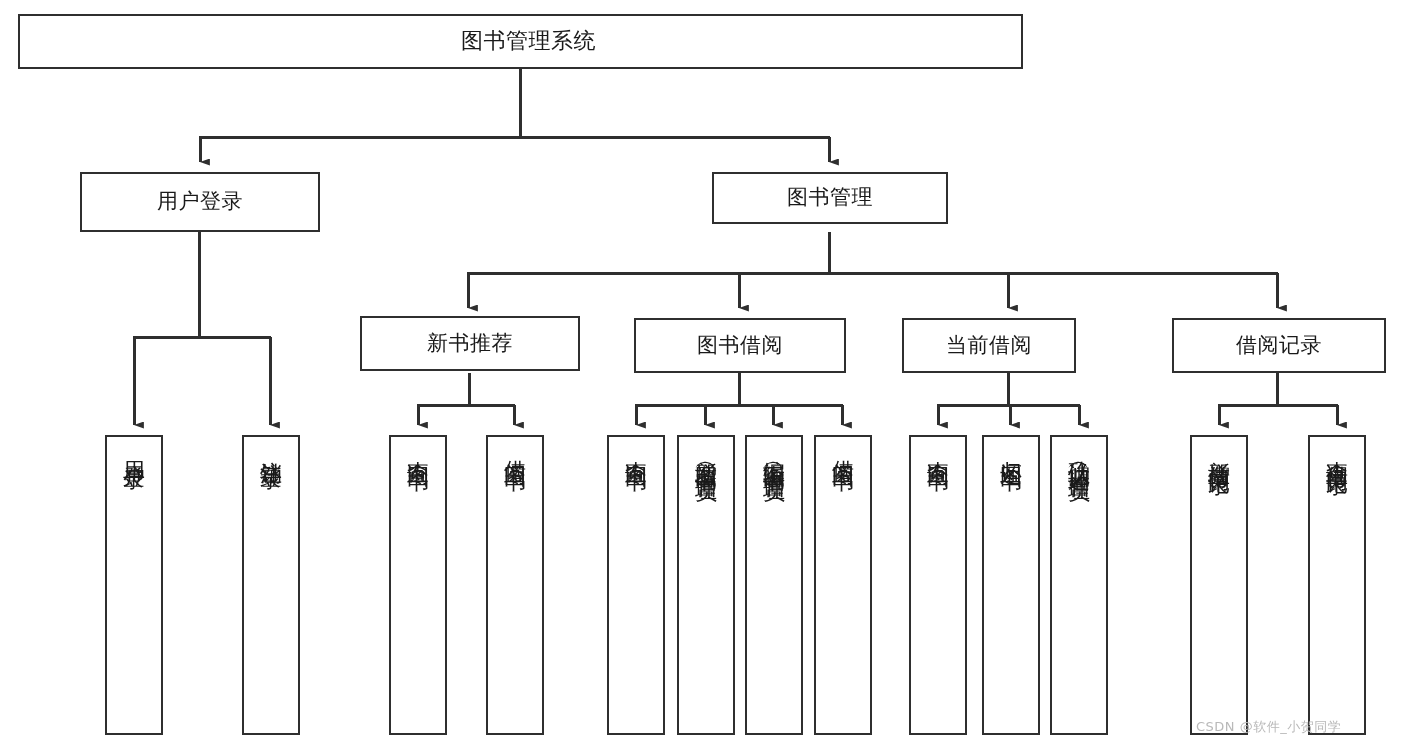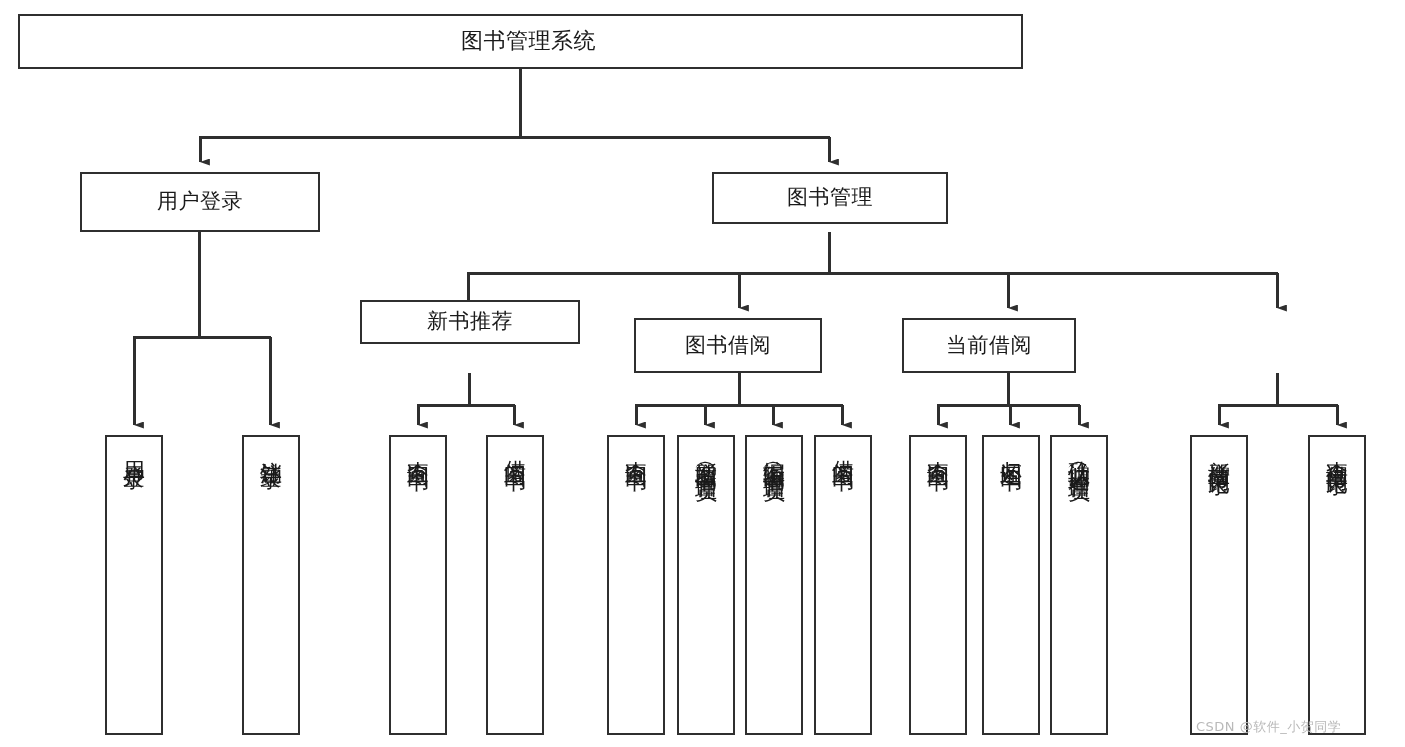--- a/index.html
+++ b/index.html
@@ -142,29 +142,32 @@
     <span class="node-label">图书管理系统</span>
   </div>
 
   <div class="node horizontal" style="left:80px; top:172px; width:240px; height:60px;">
     <span class="node-label">用户登录</span>
   </div>
   <div class="node horizontal" style="left:712px; top:172px; width:236px; height:52px;">
     <span class="node-label">图书管理</span>
   </div>
 
-  <div class="node horizontal" style="left:360px; top:300px; width:220px; height:44px;">
+  <div class="node horizontal" style="left:360px; top:316px; width:220px; height:55px;">
     <span class="node-label">新书推荐</span>
   </div>
-  <div class="node horizontal" style="left:634px; top:318px; width:188px; height:55px;">
+  <div class="node horizontal" style="left:634px; top:318px; width:212px; height:55px;">
     <span class="node-label">图书借阅</span>
   </div>
   <div class="node horizontal" style="left:902px; top:318px; width:174px; height:55px;">
     <span class="node-label">当前借阅</span>
   </div>
+  <div class="node horizontal" style="left:1172px; top:318px; width:214px; height:55px;">
+    <span class="node-label">借阅记录</span>
+  </div>
 
   <div class="node vertical" style="left:105px; top:435px; width:58px; height:300px;">
     <span class="node-label">用户登录</span>
   </div>
   <div class="node vertical" style="left:242px; top:435px; width:58px; height:300px;">
     <span class="node-label">注销登录</span>
   </div>
   <div class="node vertical" style="left:389px; top:435px; width:58px; height:300px;">
     <span class="node-label">查询图书</span>
   </div>

